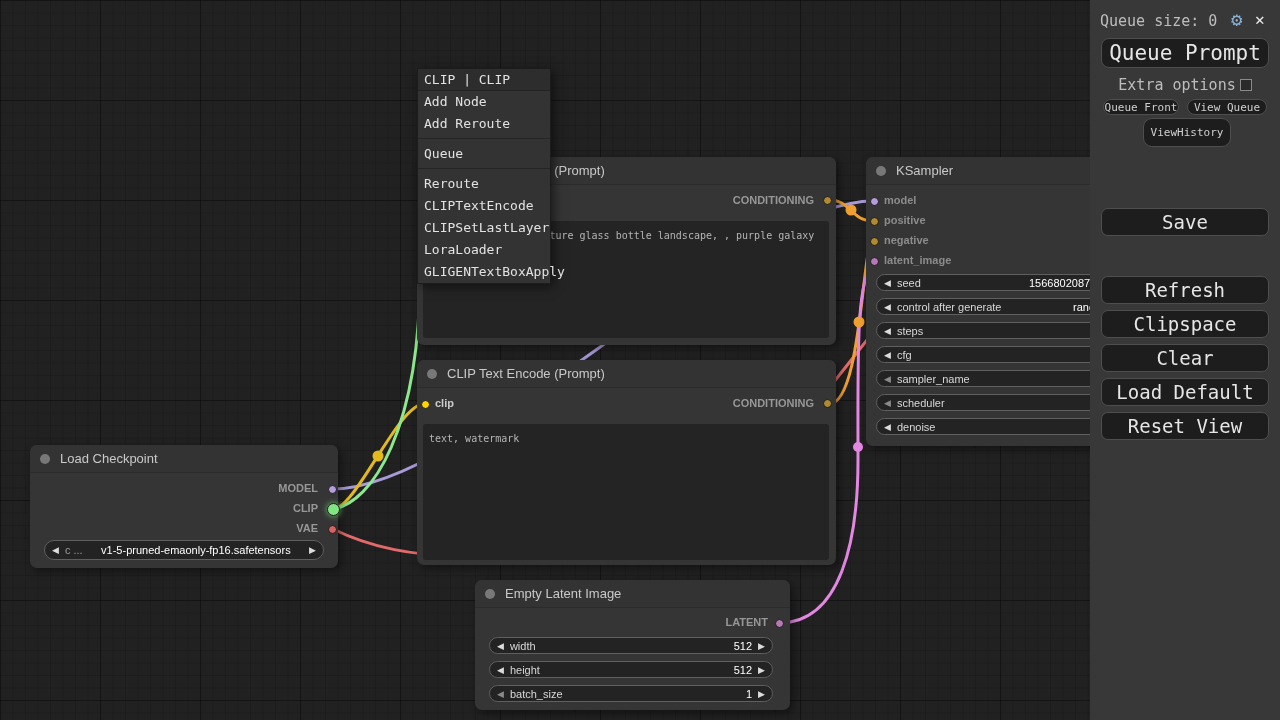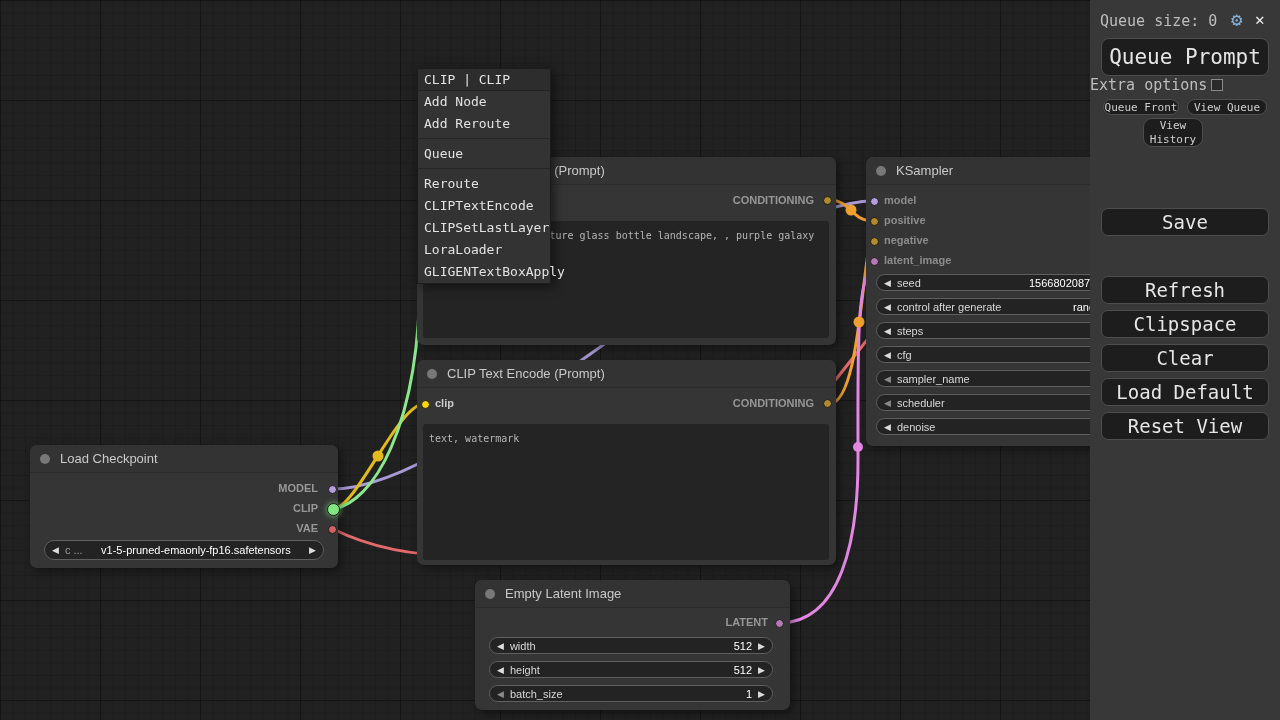--- a/index.html
+++ b/index.html
@@ -64,26 +64,26 @@
     background:#383838; font-family:"DejaVu Sans Mono", monospace; color:#c4c4c4;
   }
   .sbtn {
     position:absolute; background:#1d1d1d; border:1px solid #4e4e4e; color:#e6e6e6;
     display:flex; align-items:center; justify-content:center; white-space:nowrap;
     font-family:"DejaVu Sans Mono", monospace;
   }
   #queue-size { position:absolute; left:10px; top:12px; font-size:15px; color:#bdbdbd; }
   #gear { position:absolute; left:141px; top:8px; font-size:19px; color:#87b0d6; cursor:pointer; }
   #closex { position:absolute; left:165px; top:10px; font-size:16px; color:#ececec; font-weight:bold; cursor:pointer; }
-  #btn-queue-prompt { left:11px; top:38px; width:168px; height:38px; font-size:21px; border-radius:8px; }
-  #extra-row { position:absolute; left:0; top:76px; width:190px; font-size:15px; color:#bdbdbd; }
+  #btn-queue-prompt { left:11px; top:38px; width:168px; height:30px; font-size:21px; border-radius:8px; }
+  #extra-row { position:absolute; left:0; top:76px; width:190px; text-align:center; font-size:15px; color:#bdbdbd; }
   #extra-check { display:inline-block; width:12px; height:12px; border:1px solid #8a8a8a; background:#2a2a2a; vertical-align:-1px; margin-left:4px; }
   #btn-queue-front { left:13px; top:99px; width:76px; height:16px; font-size:11px; border-radius:9px; color:#cfcfcf; }
   #btn-view-queue { left:97px; top:99px; width:80px; height:16px; font-size:11px; border-radius:9px; color:#cfcfcf; }
-  #btn-view-history { left:53px; top:118px; width:60px; height:29px; font-size:11px; border-radius:9px; color:#cfcfcf; flex-direction:column; line-height:1.25; }
+  #btn-view-history { left:53px; top:118px; width:88px; height:29px; font-size:11px; border-radius:9px; color:#cfcfcf; flex-direction:row; line-height:1.25; }
   .menu-btn { left:11px; width:168px; height:28px; font-size:19px; border-radius:7px;margin-top:43px; }
 </style>
 </head>
 <body>
 
 <div id="canvas">
 
   <svg id="wires" width="1280" height="720">
     <path d="M333,489 C468,489 738,201 873,201" stroke="#a89ad6"></path>
     <path d="M333,529 C420,572 560,565 700,495 C800,445 832,378 900,300 C915,283 930,272 945,265" stroke="#e36a6a"></path>

